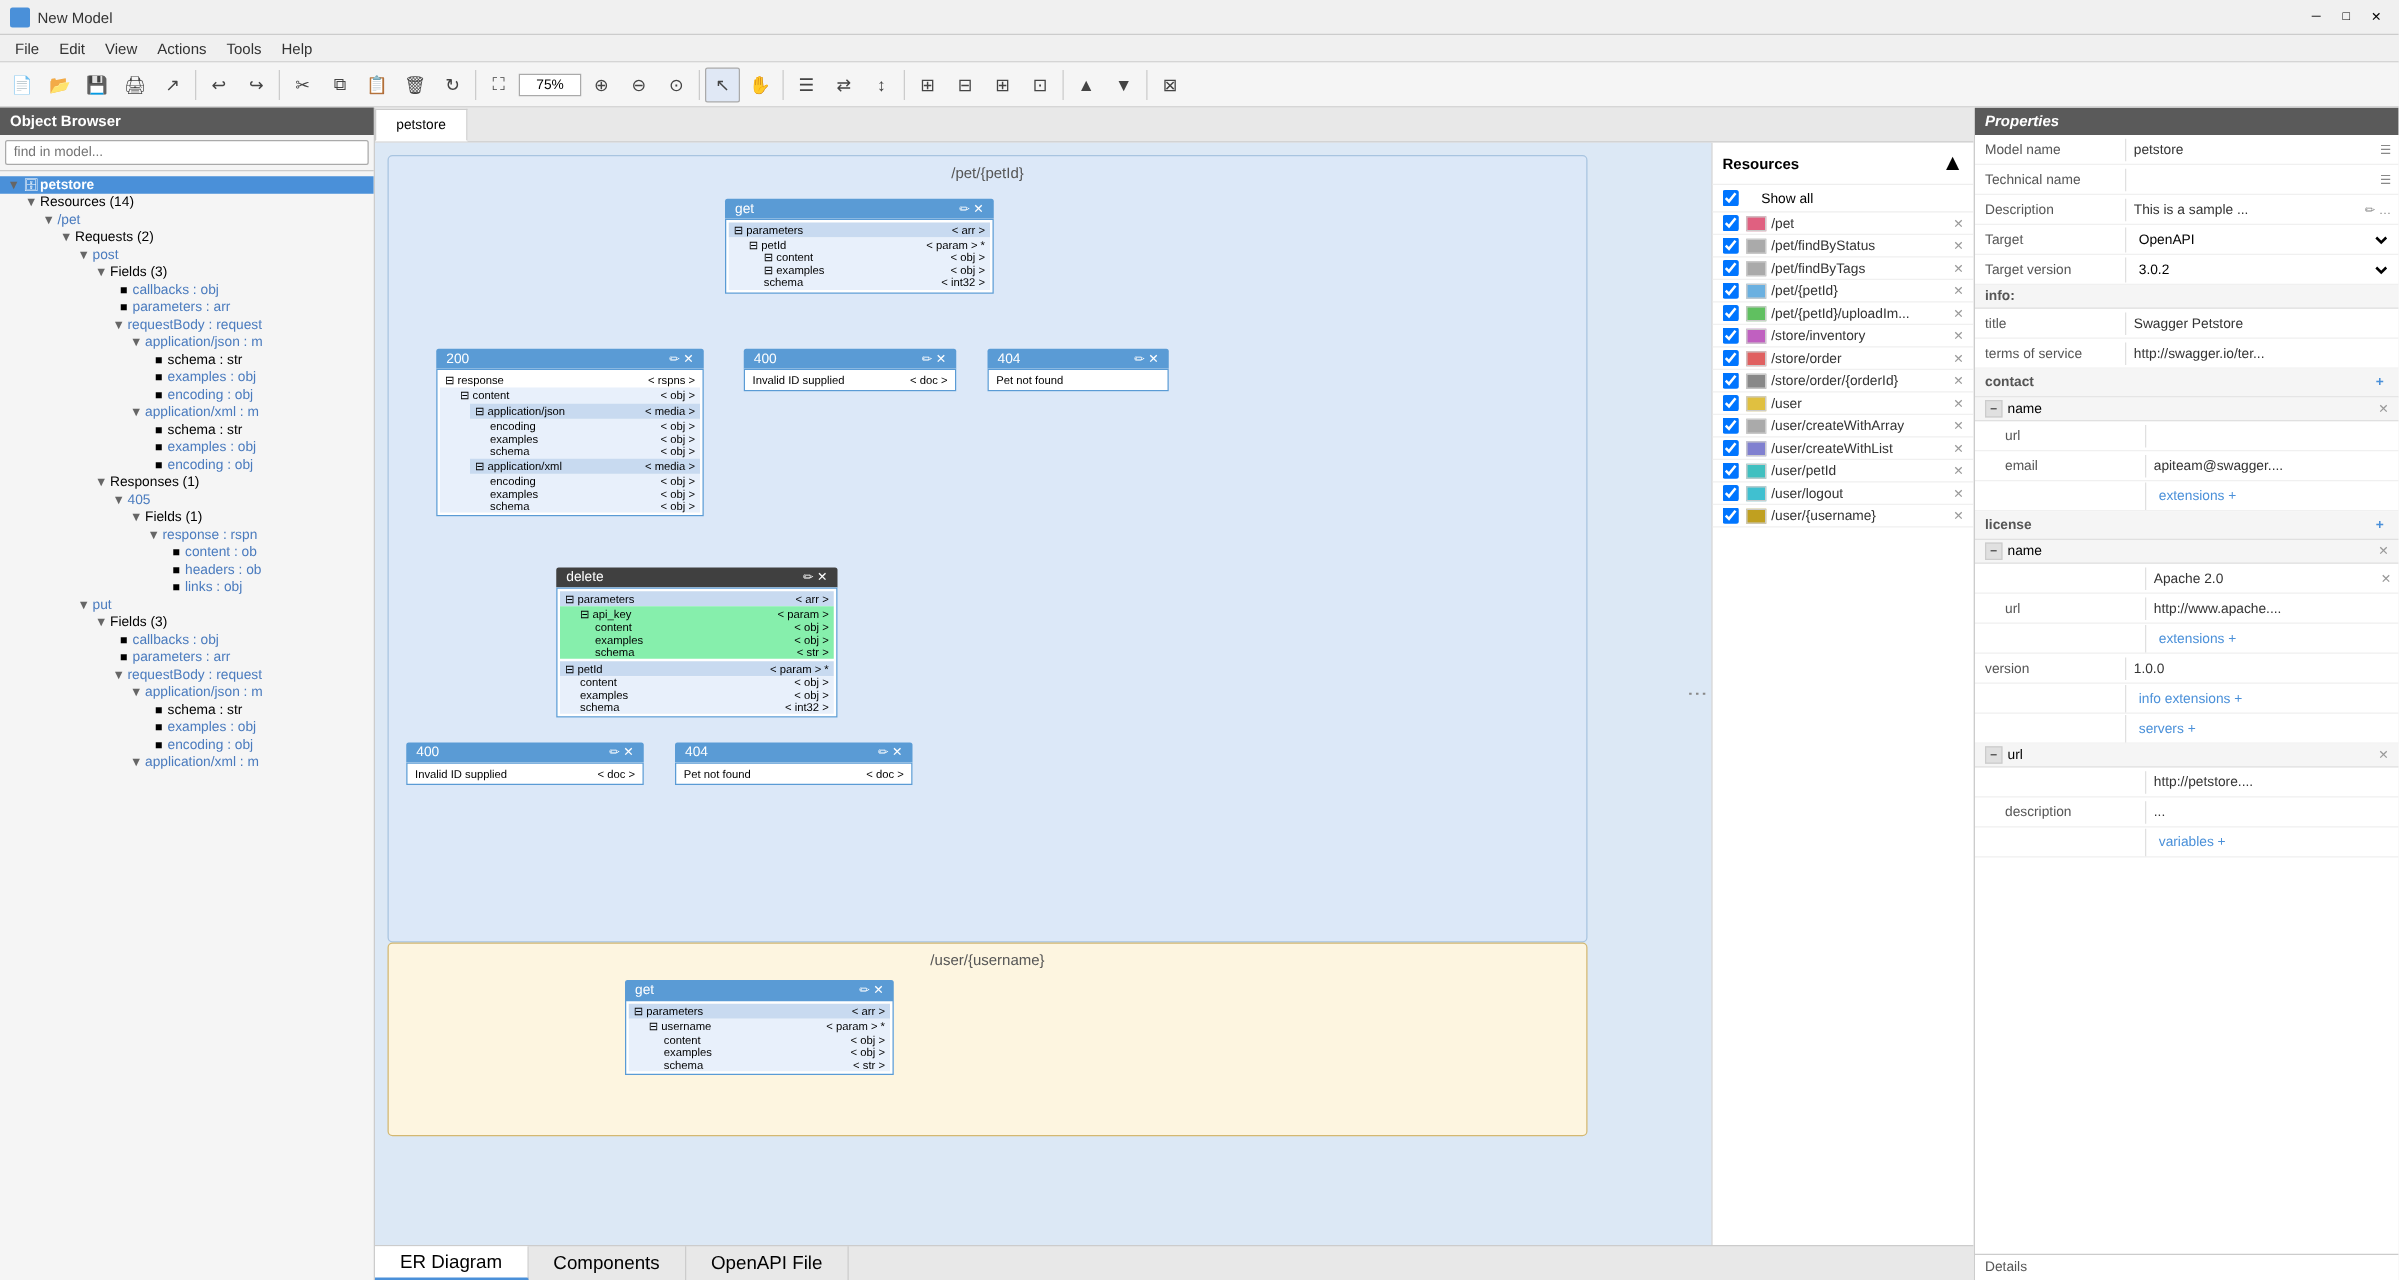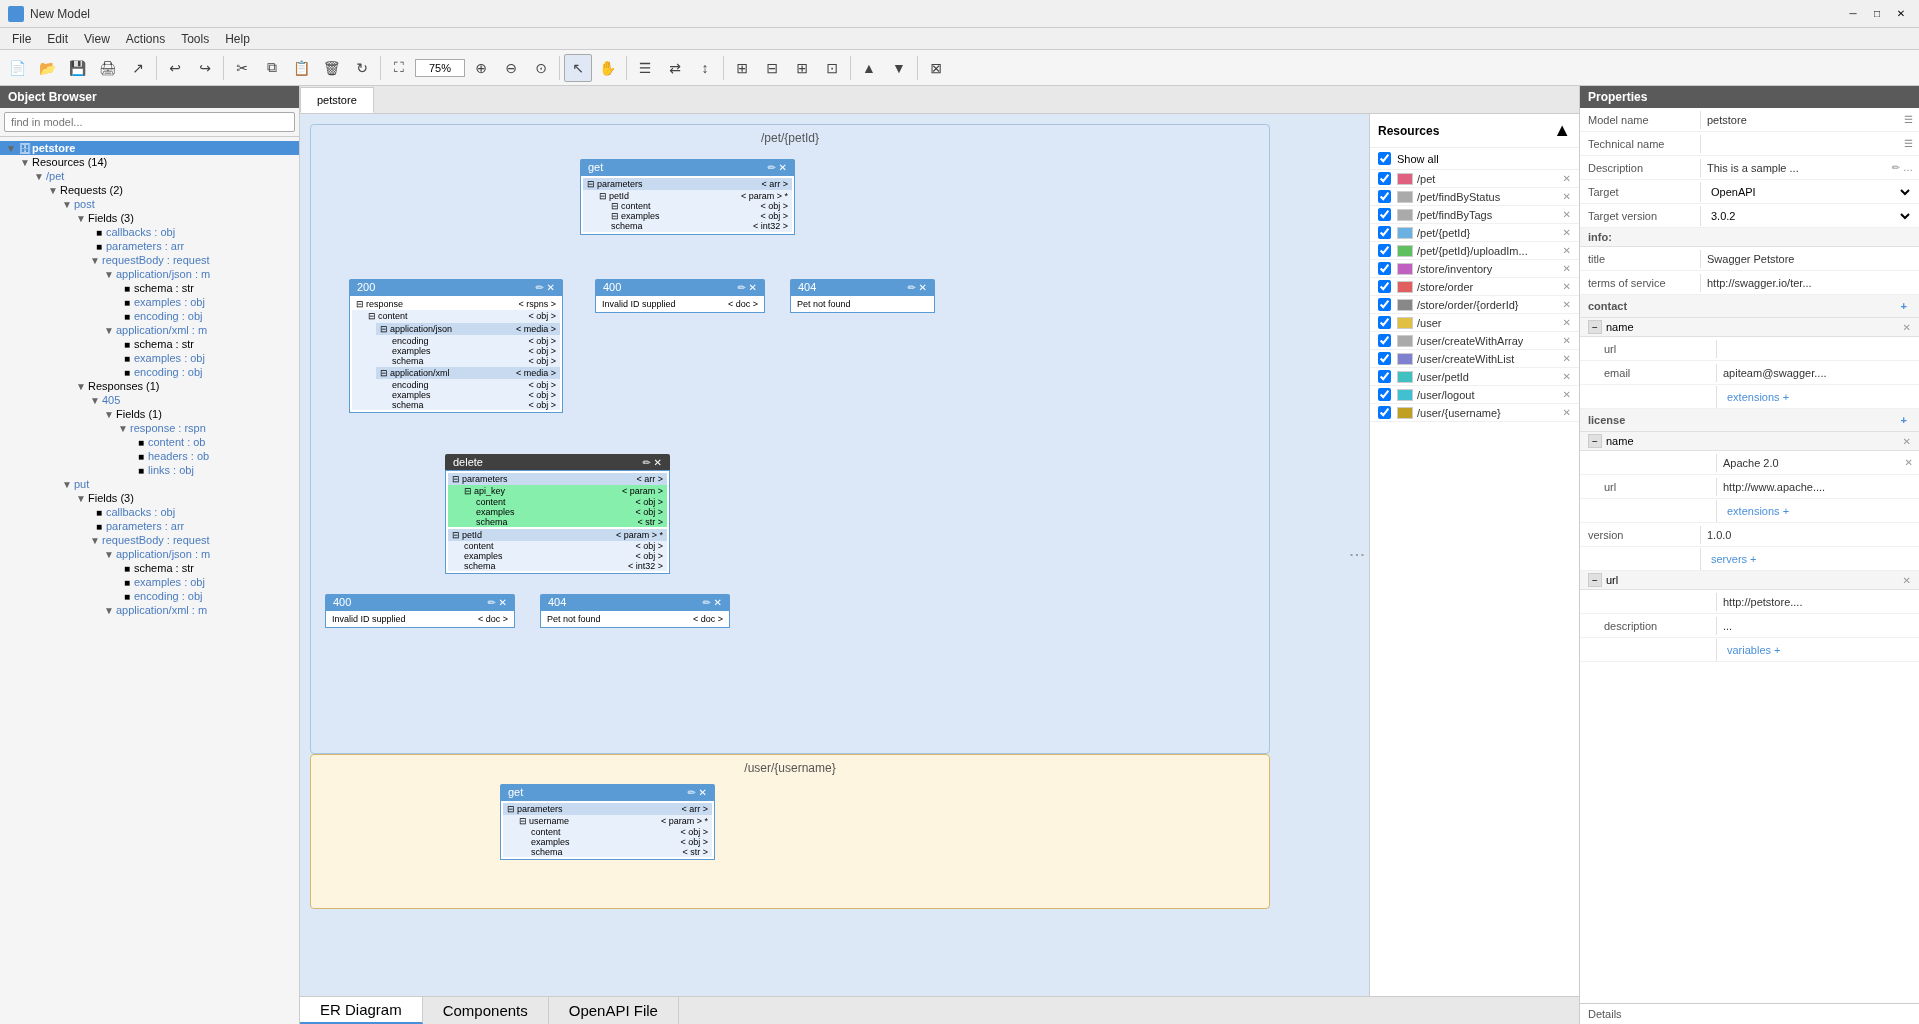--- a/index.html
+++ b/index.html
@@ -58,21 +58,21 @@
     .resources-header { padding: 6px 8px; font-weight: bold; font-size: 12px; border-bottom: 1px solid #eee; display: flex; align-items: center; justify-content: space-between; }
     .resources-list { flex: 1; overflow-y: auto; }
     .resource-item { display: flex; align-items: center; padding: 2px 8px; border-bottom: 1px solid #f0f0f0; }
     .resource-checkbox { margin-right: 6px; }
     .resource-name { flex: 1; font-size: 11px; color: #333; }
     .resource-color { width: 16px; height: 12px; margin-right: 4px; border: 1px solid #ccc; flex-shrink: 0; }
     .resource-x { color: #999; cursor: pointer; font-size: 10px; margin-left: 4px; }
     
     
     .properties-panel { width: 340px; background: white; border-left: 1px solid #ccc; display: flex; flex-direction: column; flex-shrink: 0; overflow-y: auto; }
-    .props-header { background: #5a5a5a; color: white; padding: 4px 8px; font-size: 12px; font-weight: bold; }
+    .props-header { background: #5a5a5a; color: white; padding: 4px 8px; font-size: 12px; font-weight: bold; font-style: italic; }
     .prop-row { display: flex; align-items: center; border-bottom: 1px solid #f0f0f0; min-height: 24px; }
     .prop-label { width: 120px; padding: 3px 8px; font-size: 11px; color: #555; flex-shrink: 0; }
     .prop-value { flex: 1; padding: 3px 6px; font-size: 11px; color: #333; border-left: 1px solid #e0e0e0; display: flex; align-items: center; }
     .prop-value input { width: 100%; border: none; font-size: 11px; outline: none; background: transparent; }
     .prop-value select { border: none; background: transparent; font-size: 11px; width: 100%; outline: none; }
     .prop-value.with-icon { display: flex; align-items: center; justify-content: space-between; }
     .prop-icon { font-size: 10px; color: #888; cursor: pointer; margin-left: 4px; }
     .section-header { background: #f5f5f5; padding: 3px 8px; font-size: 11px; font-weight: bold; color: #555; border-bottom: 1px solid #e0e0e0; display: flex; align-items: center; justify-content: space-between; }
     .add-btn { color: #4a90d9; cursor: pointer; font-size: 11px; padding: 2px 4px; }
     .minus-box { display: inline-flex; align-items: center; justify-content: center; width: 14px; height: 14px; background: #e0e0e0; border: 1px solid #ccc; cursor: pointer; font-size: 10px; margin-right: 4px; }
@@ -623,21 +623,21 @@
         </div>
 
         <div style="position:absolute;right:2px;top:50%;transform:translateY(-50%);color:#888;cursor:pointer;font-size:16px;writing-mode:vertical-rl;">⋮</div>
       </div>
 
       <div class="resources-panel">
         <div class="resources-header">
           <span>Resources</span>
           <span style="font-size:18px;cursor:pointer;">▲</span>
         </div>
-        <div style="padding:4px 8px;font-size:11px;display:flex;align-items:center;gap:6px;border-bottom:1px solid #eee;">
+        <div style="padding:4px 8px;font-size:11px;display:flex;align-items:center;gap:18px;border-bottom:1px solid #eee;">
           <input type="checkbox" checked="" style="">
           <span>Show all</span>
         </div>
         <div class="resources-list">
           <div class="resource-item">
             <input type="checkbox" checked="" class="resource-checkbox" style="">
             <div class="resource-color" style="background:#e06080;"></div>
             <span class="resource-name">/pet</span>
             <span class="resource-x">✕</span>
           </div>
@@ -852,20 +852,26 @@
       </div>
     </div>
 
     <div class="prop-row">
       <span class="prop-label">version</span>
       <div class="prop-value">
         <span>1.0.0</span>
       </div>
     </div>
 
+    <div class="prop-row">
+      <span class="prop-label"></span>
+      <div class="prop-value">
+        <span class="add-btn">info extensions +</span>
+      </div>
+    </div>
 
     <div class="prop-row">
       <span class="prop-label"></span>
       <div class="prop-value">
         <span class="add-btn">servers +</span>
       </div>
     </div>
 
     <div style="background:#f5f5f5;padding:2px 8px;display:flex;align-items:center;border-bottom:1px solid #e0e0e0;">
       <span class="minus-box">−</span>

